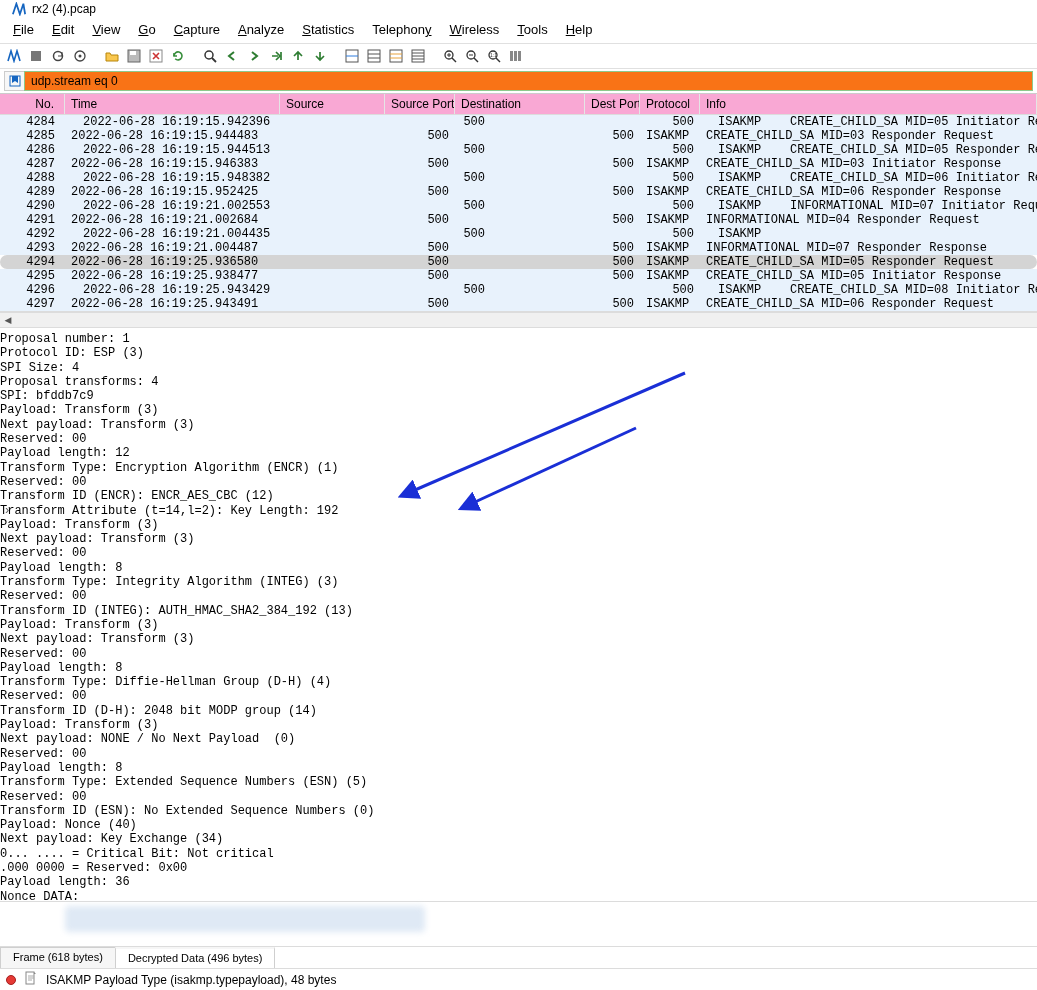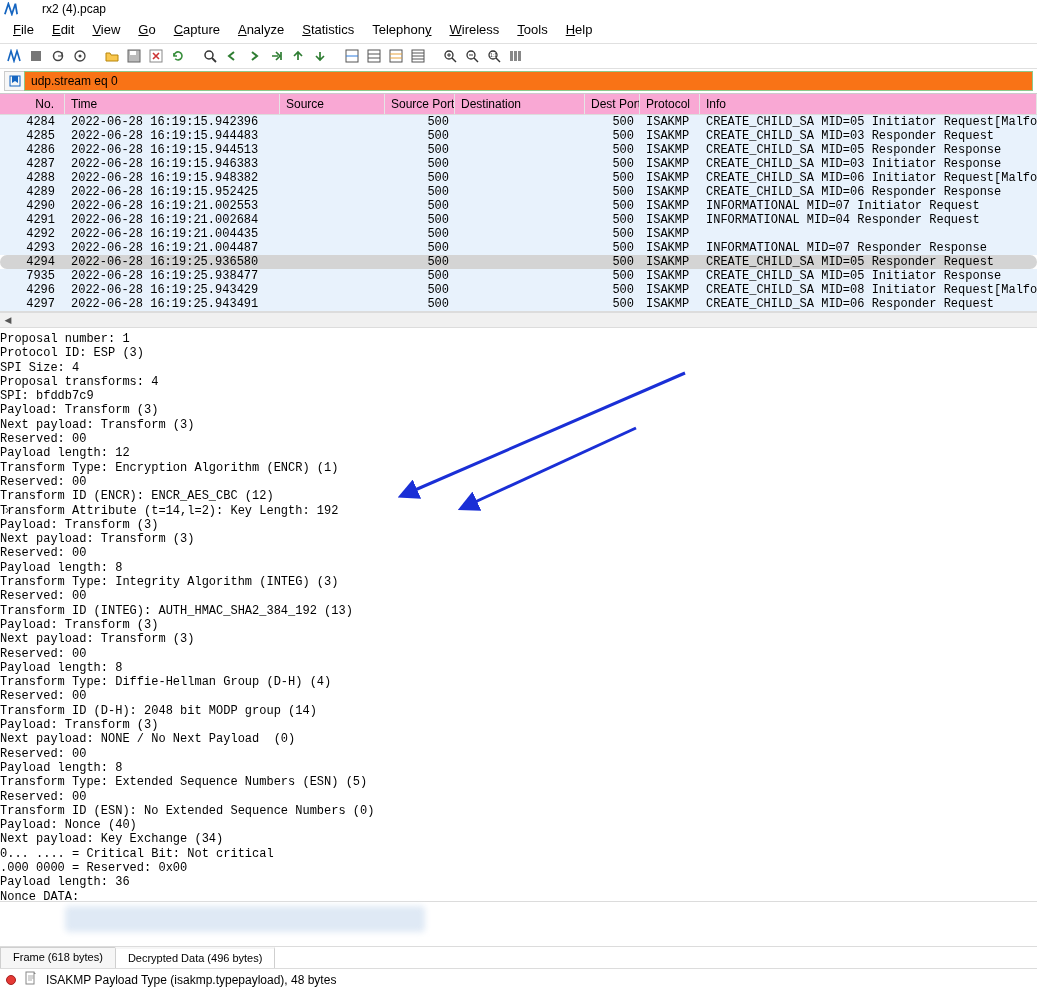--- a/index.html
+++ b/index.html
@@ -11,22 +11,22 @@
     color: #000;
     width: 1037px;
     height: 990px;
     overflow: hidden;
     display: flex;
     flex-direction: column;
   }
   .title-bar {
     display: flex;
     align-items: center;
-    gap: 24px;
-    padding: 2px 4px;
+    gap: 6px;
+    padding: 2px 12px;
     font-size: 12px;
   }
   .app-icon {
     display: inline-block;
     width: 14px; height: 14px;
   }
   .menu-bar {
     display: flex;
     gap: 0;
     padding: 2px 4px 4px 4px;
@@ -111,21 +111,21 @@
     height: 14px;
   }
   .c-no { width: 65px; text-align: right; padding-right: 10px !important;}
   .c-time { width: 215px; }
   .c-src { width: 105px; }
   .c-sp { width: 70px; text-align: right;}
   .c-dst { width: 130px; }
   .c-dp { width: 55px; text-align: right;}
   .c-proto { width: 60px; }
   .c-info { flex: 1; }
-  .row-even { background: #e8f2fc; }
+  .row-even { background: #e8f2fc; gap: 12px; }
   .row-odd  { background: #e8f2fc; }
   .row-sel  { background: #d4d4d4 !important; border-radius: 7px; }
   .scroll-strip {
     height: 16px;
     background: #f0f0f0;
     border-top: 1px solid #dcdcdc;
     border-bottom: 1px solid #dcdcdc;
     display:flex; align-items:center;
   }
   .scroll-strip .sbtn { width:16px;height:14px;display:flex;align-items:center;justify-content:center;color:#555;font-size:9px;}
@@ -477,21 +477,21 @@
         <div class="c-no">4294</div>
         <div class="c-time">2022-06-28 16:19:25.936580</div>
         <div class="c-src"></div>
         <div class="c-sp">500</div>
         <div class="c-dst"></div>
         <div class="c-dp">500</div>
         <div class="c-proto">ISAKMP</div>
         <div class="c-info">CREATE_CHILD_SA MID=05 Responder Request</div>
       </div>
       <div class="pl-row row-odd">
-        <div class="c-no">7935</div>
+        <div class="c-no">4295</div>
         <div class="c-time">2022-06-28 16:19:25.938477</div>
         <div class="c-src"></div>
         <div class="c-sp">500</div>
         <div class="c-dst"></div>
         <div class="c-dp">500</div>
         <div class="c-proto">ISAKMP</div>
         <div class="c-info">CREATE_CHILD_SA MID=05 Initiator Response</div>
       </div>
       <div class="pl-row row-even">
         <div class="c-no">4296</div>

